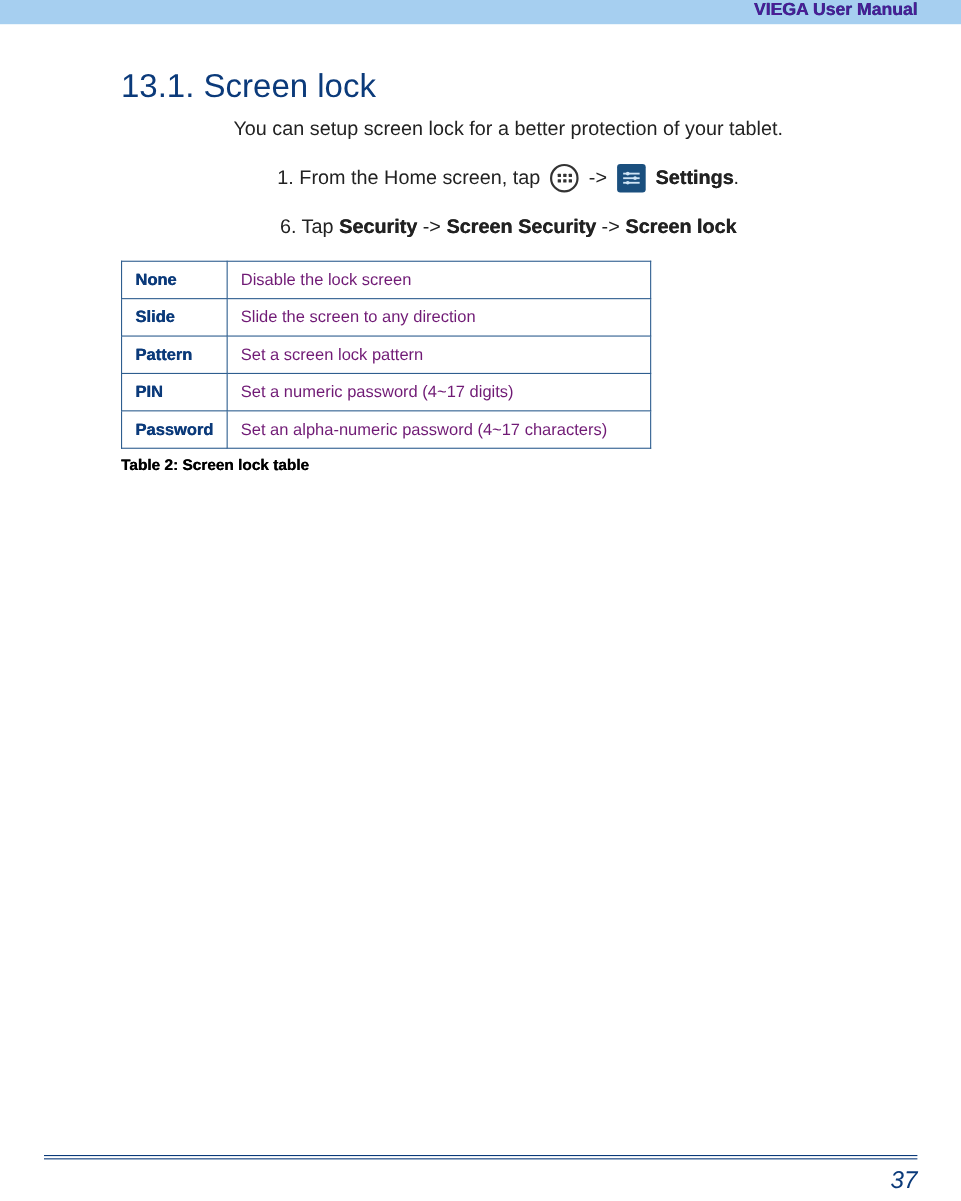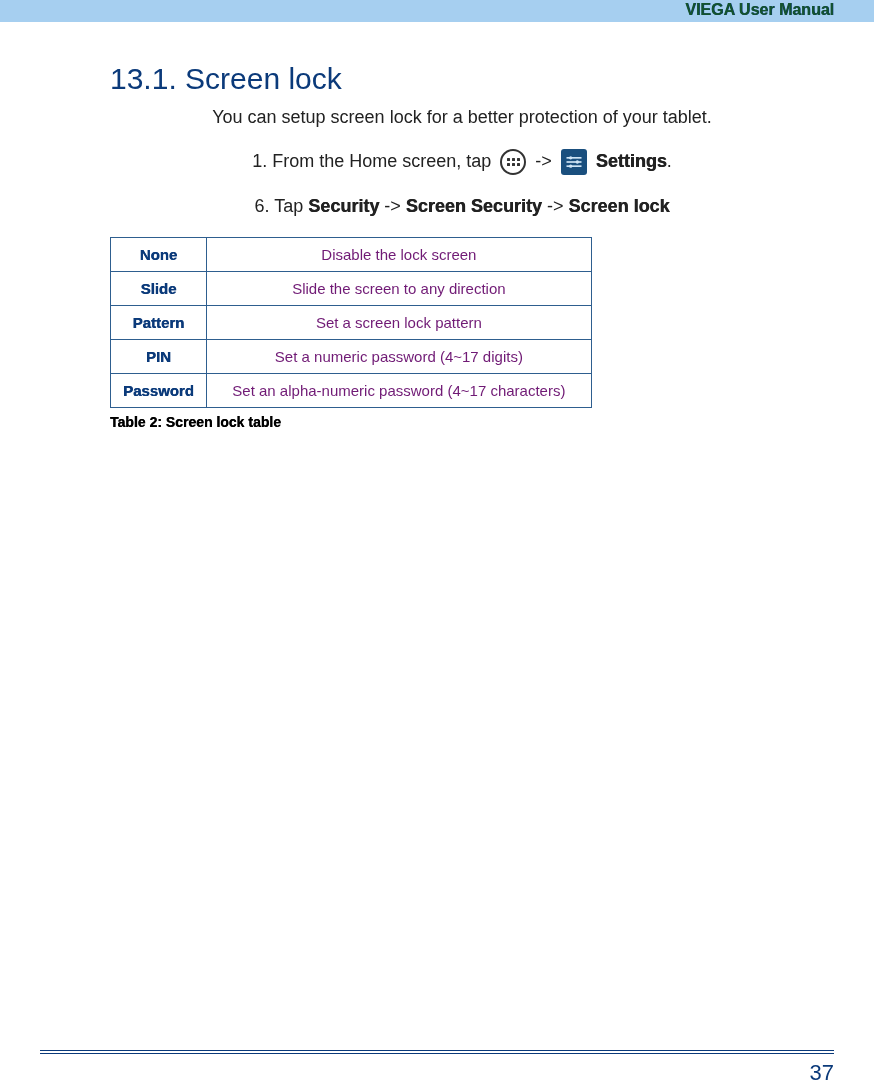--- a/index.html
+++ b/index.html
@@ -14,21 +14,21 @@
   }
   .top-bar {
     width: 100%;
     height: 22px;
     background: #a6cff0;
     text-align: right;
     padding-right: 40px;
     padding-top: 1px;
   }
   .top-bar span {
-    color: #14532d;
+    color: #4c1d95;
     font-weight: bold;
     font-size: 16px;
     text-shadow: 0.5px 0 #0b3a7a;
   }
   .content {
     padding: 40px 60px 0 110px;
   }
   .h1 {
     color: #0b3a7a;
     font-size: 46px;
@@ -86,21 +86,20 @@
   .b { font-weight: bold; text-shadow: 0.4px 0 currentColor; }
   table.opt {
     border-collapse: collapse;
     margin: 6px 0 6px 0;
   }
   table.opt td {
     border: 1px solid #2e5e8f;
     padding: 8px 12px;
     font-size: 15px;
     vertical-align: top;
-    text-align: center;
   }
   table.opt td:first-child {
     width: 82px;
     color: #0b3a7a;
     font-weight: bold;
     text-shadow: 0.4px 0 #0b3a7a;
   }
   table.opt td:last-child {
     width: 385px;
     color: #701a75;
@@ -120,20 +119,21 @@
     height: 4px;
     border-top: 1px solid #0b3a7a;
     border-bottom: 1px solid #0b3a7a;
   }
   .page-num {
     position: absolute;
     bottom: 6px;
     right: 40px;
     color: #0b3a7a;
     font-size: 22px;
+    font-style: italic;
   }
 </style>
 </head>
 <body>
 
 <div class="top-bar">
   <span>VIEGA User Manual</span>
 </div>
 
 <div class="content">

